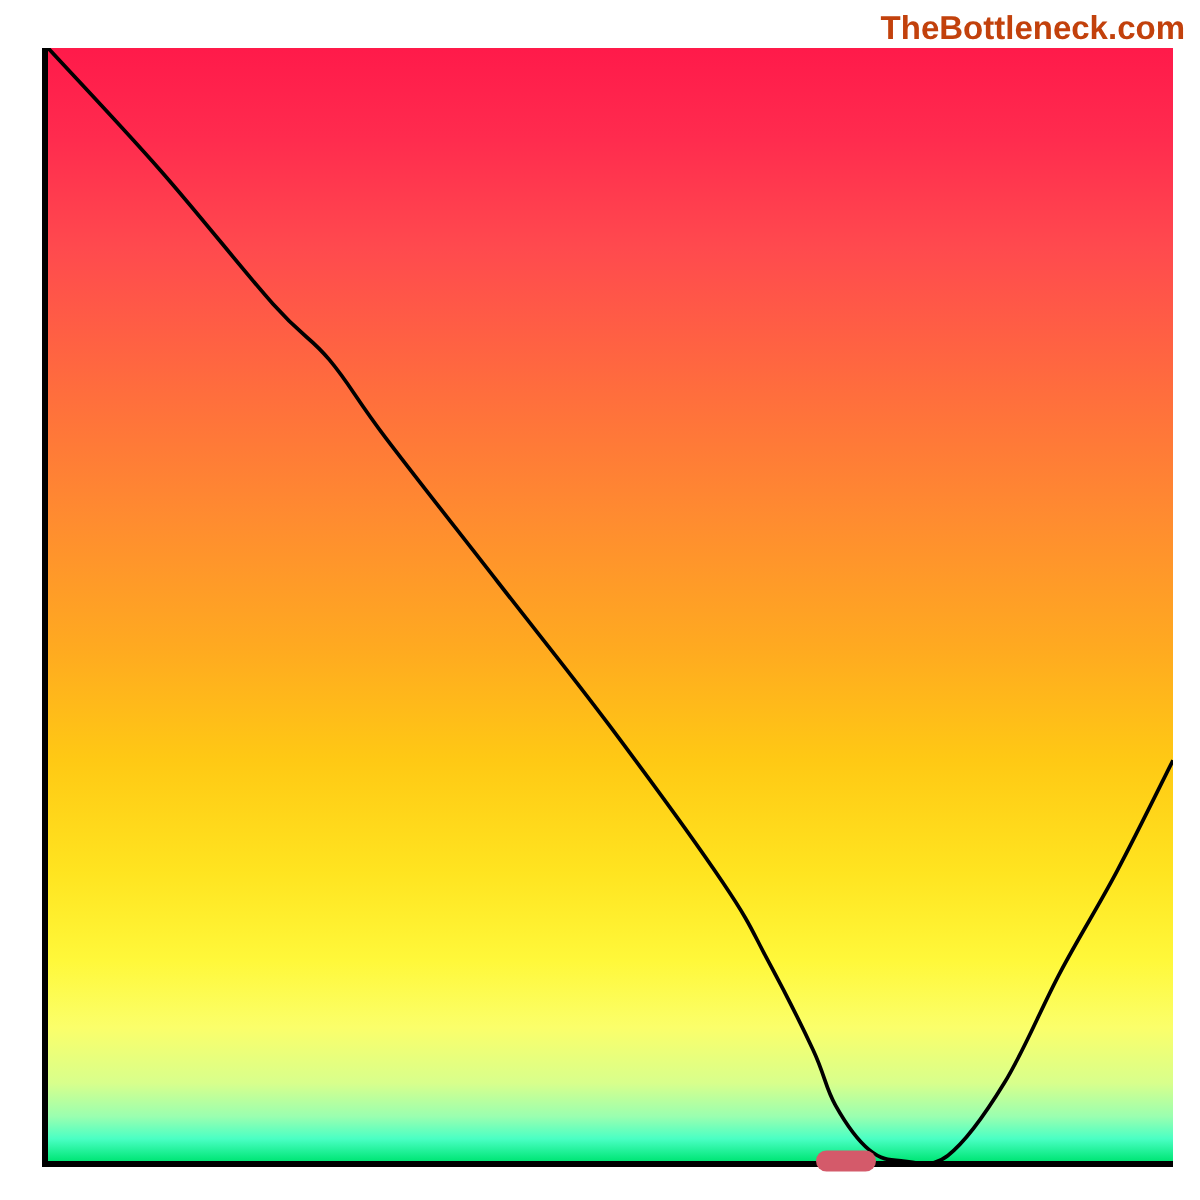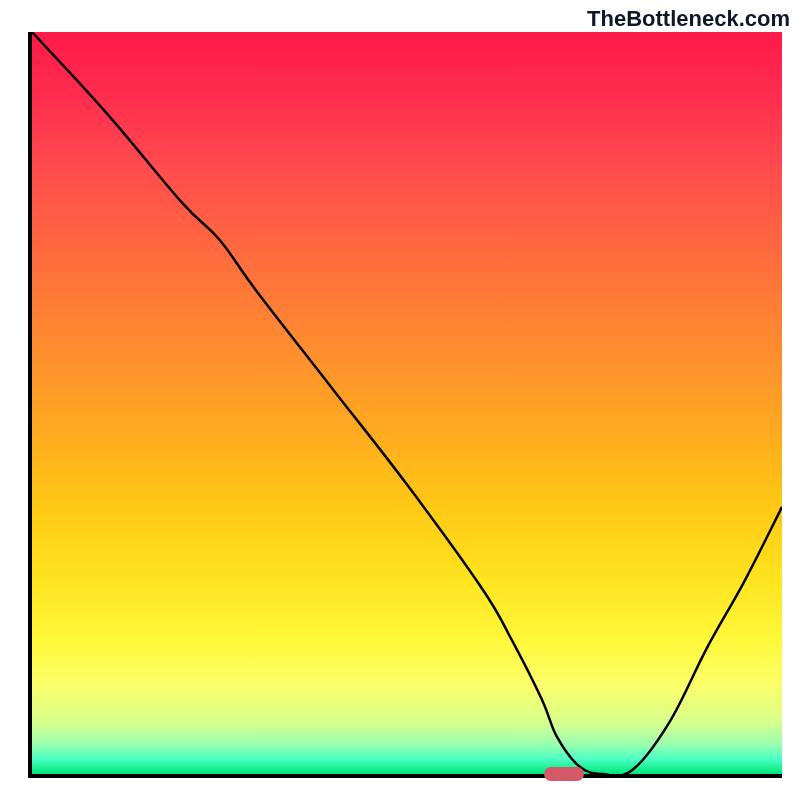--- a/index.html
+++ b/index.html
@@ -3,21 +3,21 @@
 <meta charset="utf-8">
 <style>
   * { margin: 0; padding: 0; box-sizing: border-box; }
   body { width: 800px; height: 800px; background: #ffffff; position: relative; font-family: Arial, sans-serif; }
   .watermark {
     position: absolute;
     top: 6px;
     right: 10px;
     font-size: 22px;
     font-weight: bold;
-    color: #0f172a;
+    color: #c2410c;
     z-index: 10;
   }
   .chart-area {
     position: absolute;
     left: 28px;
     top: 32px;
     width: 754px;
     height: 746px;
     border-left: 4px solid #000;
     border-bottom: 4px solid #000;

